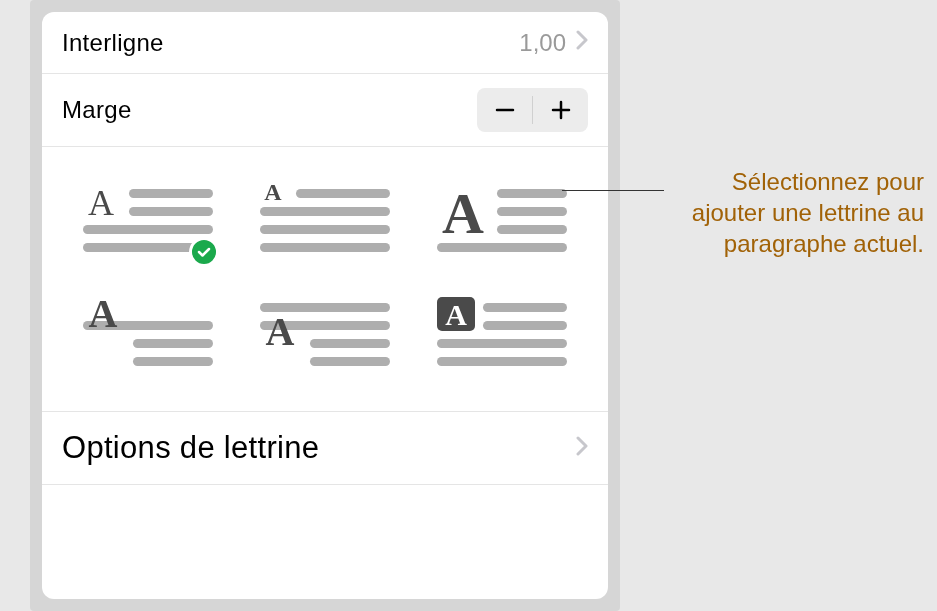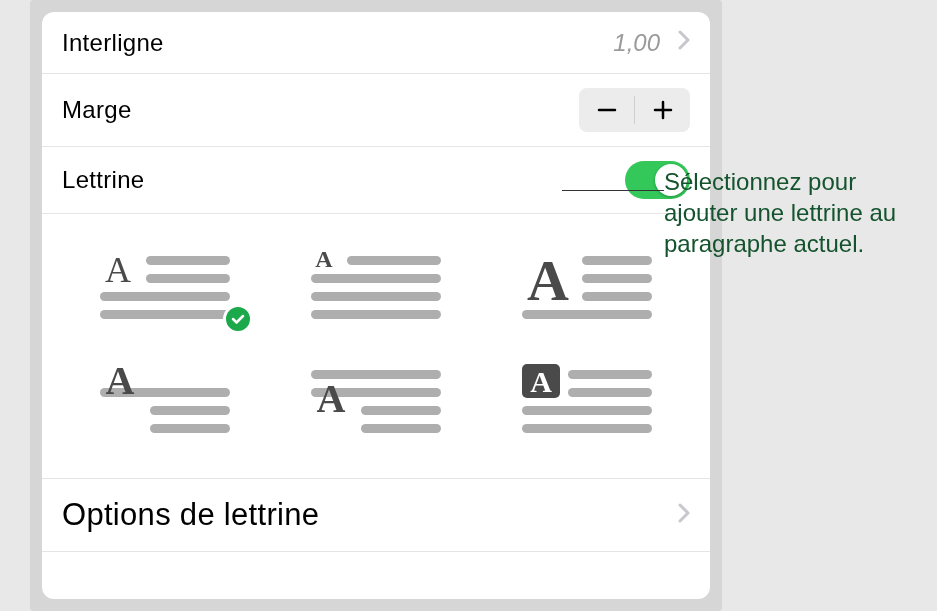--- a/index.html
+++ b/index.html
@@ -8,21 +8,21 @@
       background: #e8e8e8;
       padding: 0;
       width: 937px;
       height: 611px;
       position: relative;
     }
     .outer {
       position: absolute;
       left: 30px;
       top: 0;
-      width: 692px;
+      width: 590px;
       height: 611px;
       background: #d6d6d6;
       border-radius: 4px;
       padding: 12px;
     }
     .panel {
       background: #fff;
       border-radius: 12px;
       width: 100%;
       height: 100%;
@@ -37,22 +37,20 @@
       min-height: 62px;
     }
     .row-label {
       font-size: 24px;
       color: #000;
       letter-spacing: 0.3px;
     }
     .row-value {
       font-size: 24px;
       color: #9a9a9a;
-      margin-right: 8px;
-      font-style: italic;
     }
     .row-right {
       display: flex;
       align-items: center;
       gap: 10px;
     }
     .chevron {
       color: #c7c7cc;
       font-size: 20px;
     }
@@ -140,22 +138,23 @@
       display: flex;
       align-items: center;
       justify-content: center;
     }
     .callout {
       position: absolute;
       left: 664px;
       top: 166px;
       width: 260px;
       font-size: 24px;
-      color: #14532d;
+      color: #a16207;
       line-height: 1.3;
+      text-align: right;
     }
     .callout-line {
       position: absolute;
       left: 562px;
       top: 190px;
       width: 102px;
       height: 1px;
       background: #333;
     }
     .options-row {
@@ -197,26 +196,20 @@
           <div class="stepper-btn">
             <svg width="22" height="22" viewBox="0 0 22 22">
                 <line x1="3" y1="11" x2="19" y2="11" stroke="#000" stroke-width="2.5" stroke-linecap="round"></line>
                 <line x1="11" y1="3" x2="11" y2="19" stroke="#000" stroke-width="2.5" stroke-linecap="round"></line>
               </svg>
           </div>
         </div>
       </div>
     </div>
 
-    <div class="row">
-      <span class="row-label">Lettrine</span>
-      <div class="toggle">
-        <div class="toggle-knob"></div>
-      </div>
-    </div>
 
     <div class="styles-grid">
 
       <div class="style-option">
         <svg class="style-svg" viewBox="0 0 130 72">
           <rect x="46" y="6" width="84" height="9" rx="4.5" fill="#aeaeae"></rect>
           <rect x="46" y="24" width="84" height="9" rx="4.5" fill="#aeaeae"></rect>
           <rect x="0" y="42" width="130" height="9" rx="4.5" fill="#aeaeae"></rect>
           <rect x="0" y="60" width="130" height="9" rx="4.5" fill="#aeaeae"></rect>
           <text x="18" y="32" font-family="Times New Roman, serif" font-size="36" font-weight="500" fill="#4a4a4a" text-anchor="middle">A</text>

